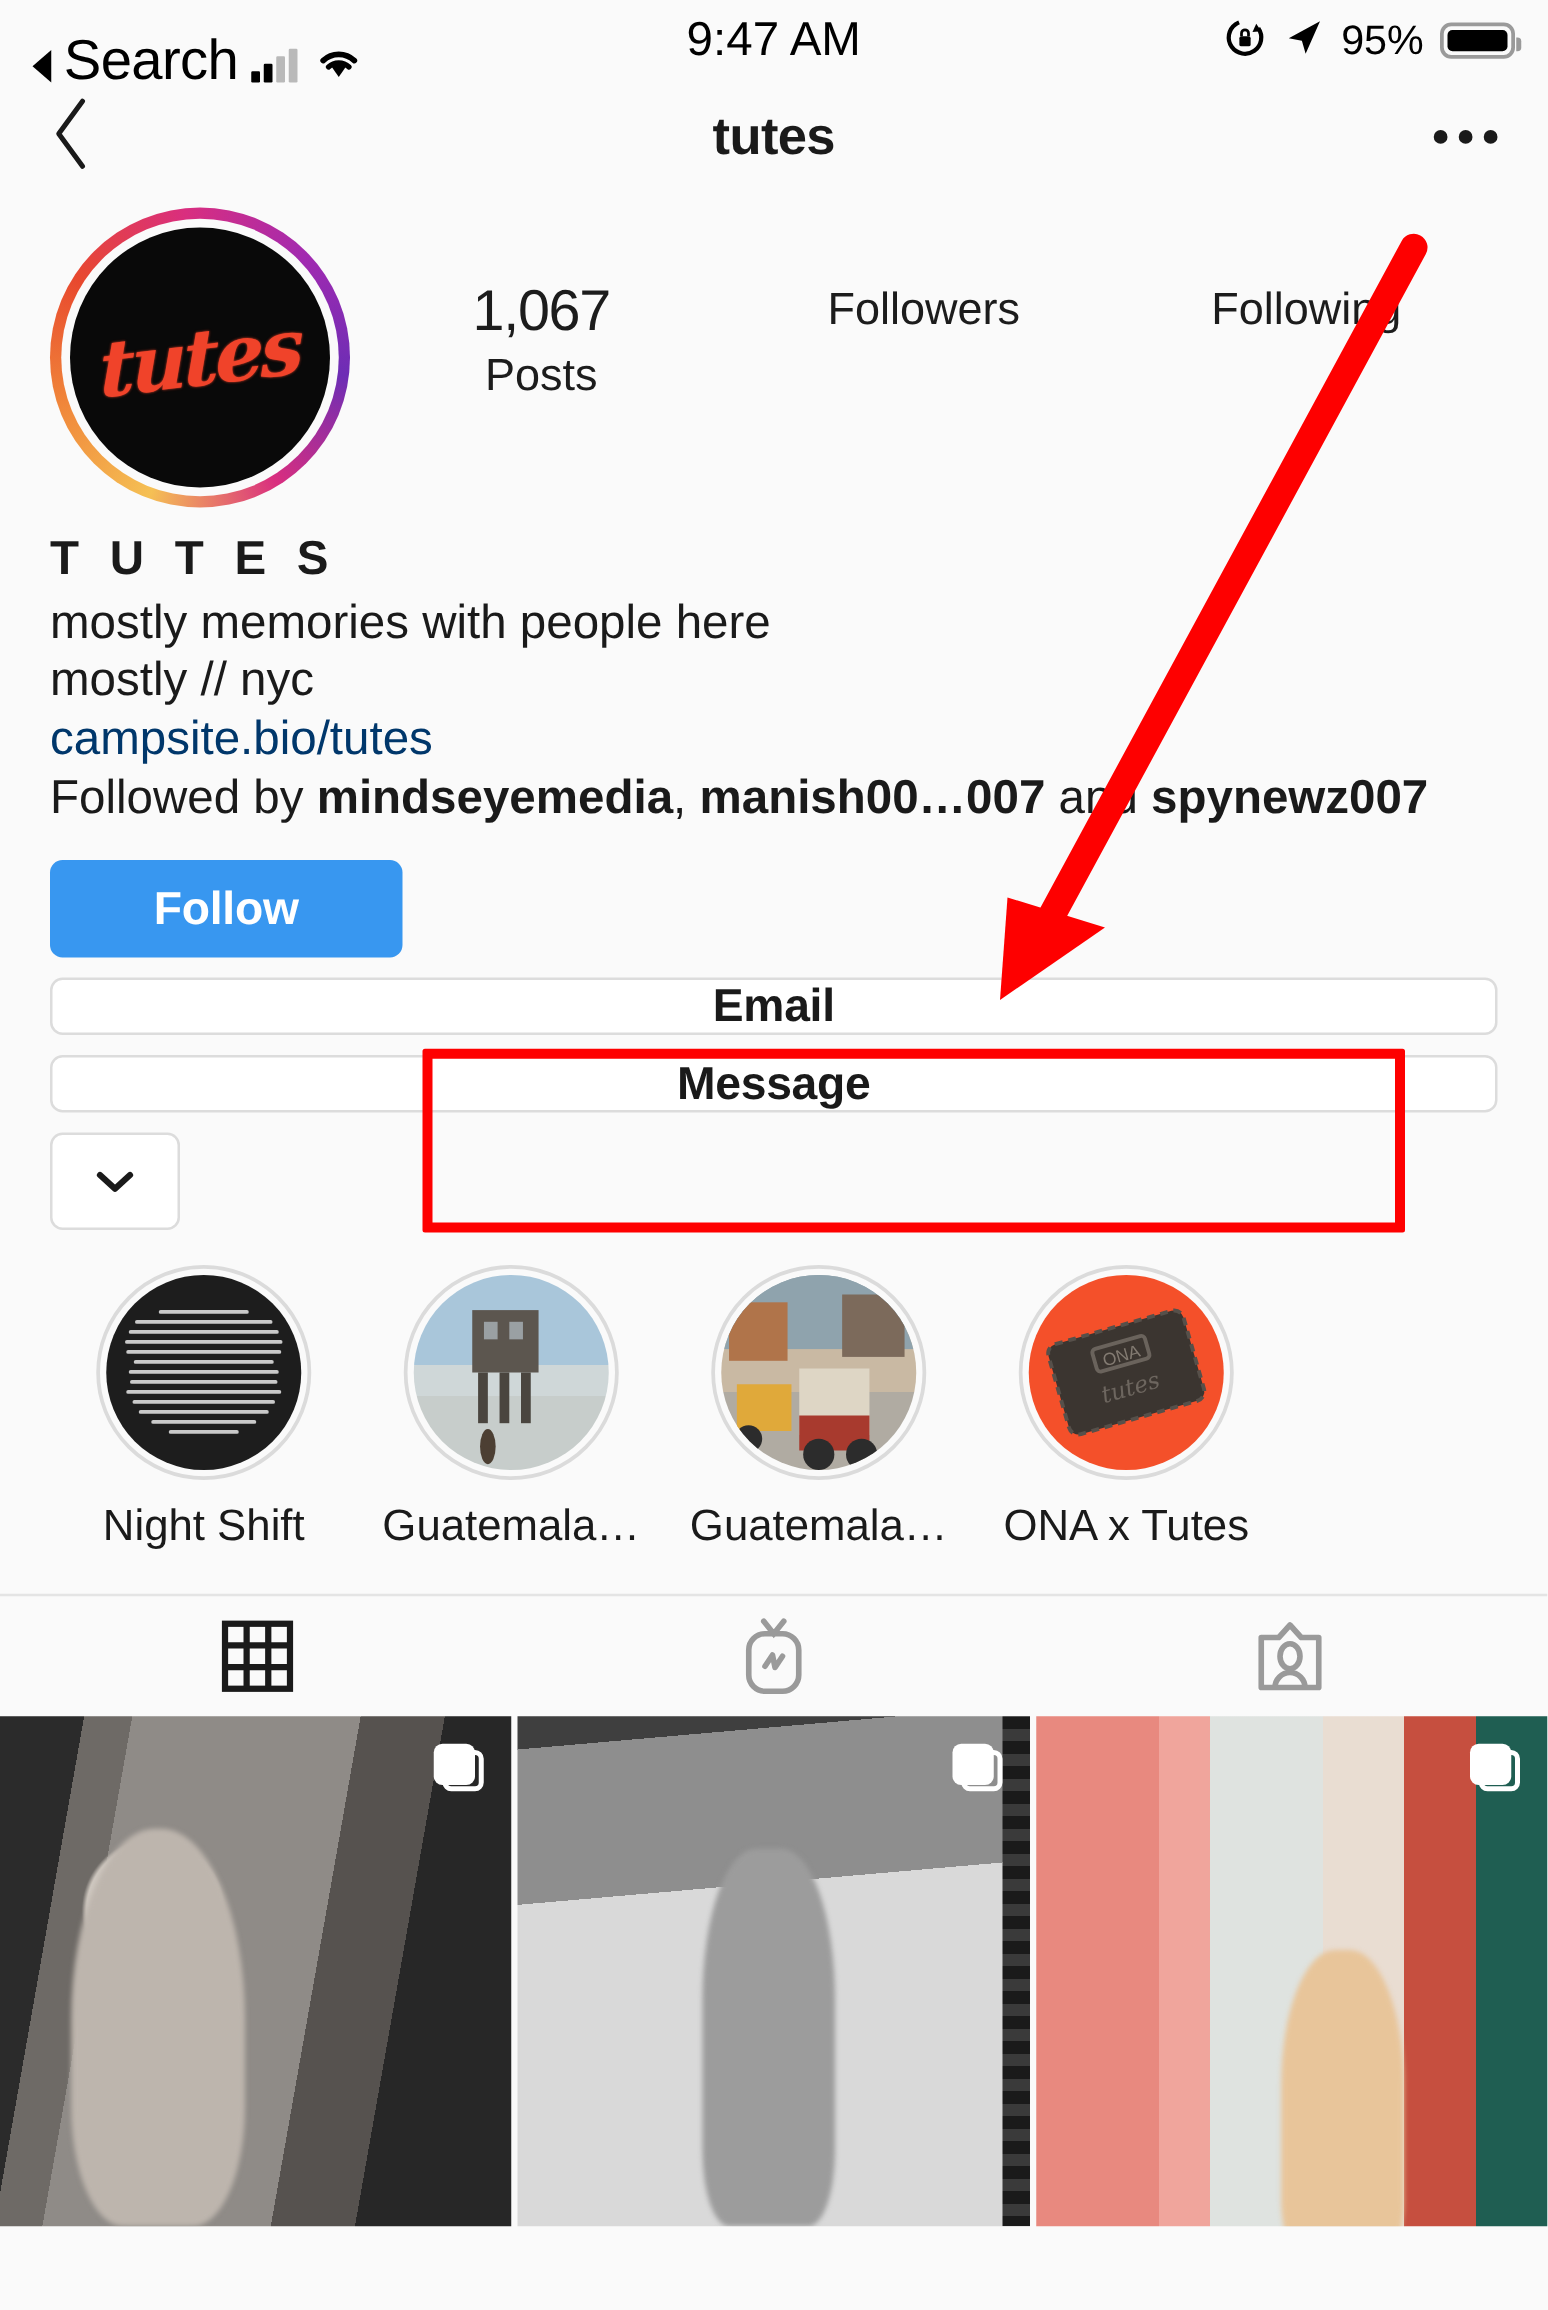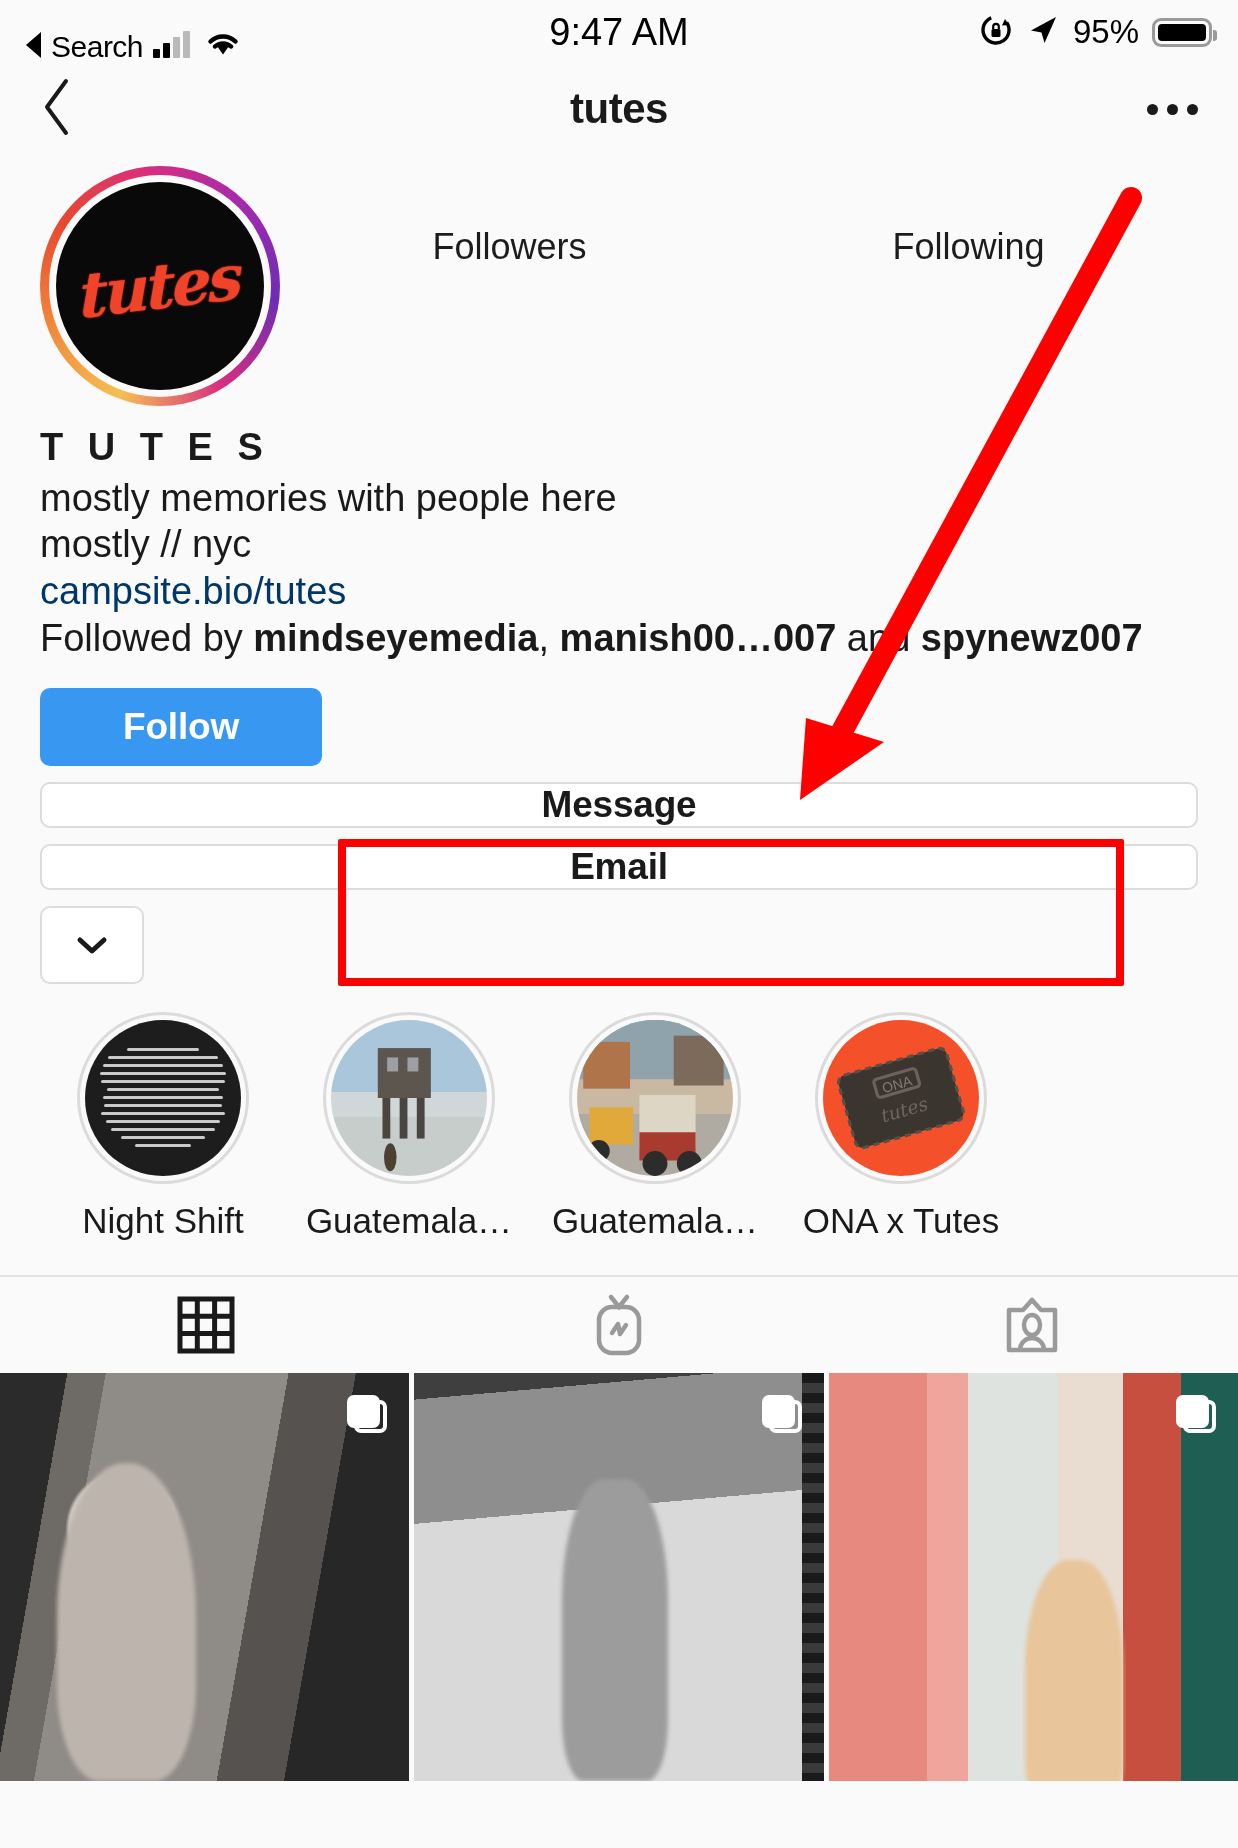--- a/index.html
+++ b/index.html
@@ -15,21 +15,21 @@
   .statusbar {
     position:relative; height:64px; width:100%;
     display:flex; align-items:center;
     padding:0 26px; color:#000;
   }
   .sb-left { display:flex; align-items:flex-end; gap:10px; }
   .sb-back-tri {
     width:0;height:0;border-top:13px solid transparent;border-bottom:13px solid transparent;
     border-right:15px solid #000; margin-bottom:4px;
   }
-  .sb-carrier { font-size:30px; font-weight:500; letter-spacing:-.5px; line-height:1;margin-top:30px; }
+  .sb-carrier { font-size:45px; font-weight:500; letter-spacing:-.5px; line-height:1;margin-top:30px; }
   .sig { display:flex; align-items:flex-end; gap:3px; height:26px; margin-bottom:4px;}
   .sig i { display:block; width:7px; background:#000; border-radius:1px;}
   .sig i:nth-child(1){height:9px;} .sig i:nth-child(2){height:15px;}
   .sig i:nth-child(3){height:21px;background:#b9b9b9;} .sig i:nth-child(4){height:27px;background:#b9b9b9;}
   .wifi { margin-left:6px; margin-bottom:2px; }
   .sb-center {
     position:absolute; left:0; right:0; text-align:center;
     font-size:38px; font-weight:500; letter-spacing:0px; pointer-events:none;
   }
   .sb-right { margin-left:auto; display:flex; align-items:center; gap:13px; }
@@ -210,42 +210,46 @@
   <div class="profile-head">
     <div class="avatar-wrap">
       <div class="avatar-inner">
         <div class="avatar-img">
           <span class="avatar-logo">tutes</span>
         </div>
       </div>
     </div>
     <div class="stats">
       <div class="stat">
+        <div class="stat-num">1,067</div>
+        <div class="stat-lbl">Posts</div>
+      </div>
+      <div class="stat">
         <div class="stat-lbl">Followers</div>
       </div>
       <div class="stat">
         <div class="stat-lbl">Following</div>
       </div>
     </div>
   </div>
 
   <div class="bio">
     <div class="bio-name">T U T E S</div>
     <div class="bio-line">mostly memories with people here</div>
     <div class="bio-line">mostly // nyc</div>
     <div class="bio-link">campsite.bio/tutes</div>
     <div class="bio-followed">
       <span>Followed by </span><b>mindseyemedia</b><span>, </span><b>manish00…007</b><span> and </span><b>spynewz007</b>
     </div>
   </div>
 
   <div class="actions">
     <div class="btn btn-follow">Follow</div>
+    <div class="btn btn-outline">Email</div>
     <div class="btn btn-outline">Message</div>
-    <div class="btn btn-outline">Email</div>
     <div class="btn btn-chevron">
       <svg width="40" height="26" viewBox="0 0 40 26">
         <path d="M8 8 L20 19 L32 8" stroke="#1a1a1a" stroke-width="5" fill="none" stroke-linecap="round" stroke-linejoin="round"></path>
       </svg>
     </div>
   </div>
 
   <div class="highlights">
     <div class="hl">
       <div class="hl-ring">

